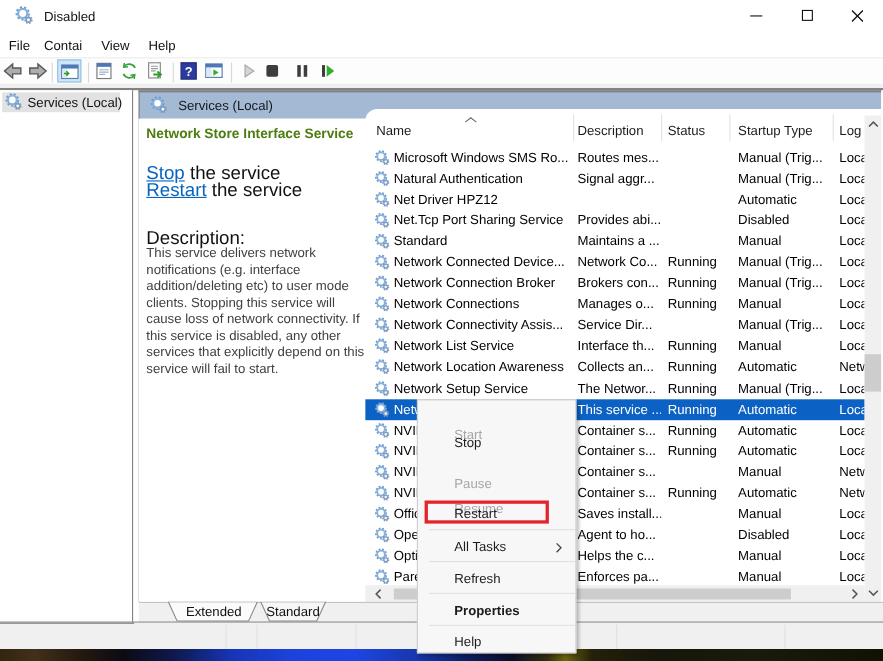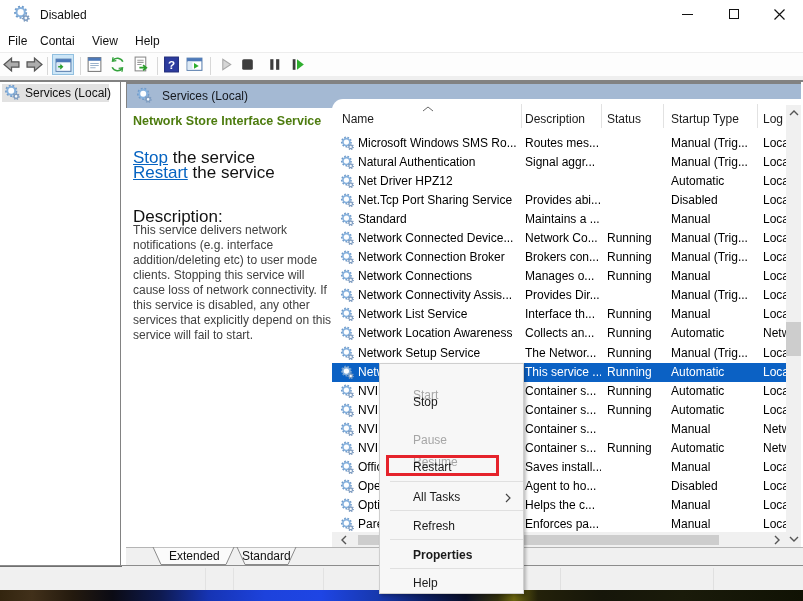--- a/index.html
+++ b/index.html
@@ -292,21 +292,21 @@
           <div class="cell c-desc">Manages o...</div>
           <div class="cell c-stat">Running</div>
           <div class="cell c-start">Manual</div>
           <div class="cell c-log">Loca</div>
         </div>
   <div class="row" style="top:152px">
           <svg class="gearw" viewBox="0 0 16 16">
             <use href="#gear"></use>
           </svg>
           <div class="cell c-name">Network Connectivity Assis...</div>
-          <div class="cell c-desc">Provides Dir...</div>
+          <div class="cell c-desc">Service Dir...</div>
           <div class="cell c-stat"></div>
           <div class="cell c-start">Manual (Trig...</div>
           <div class="cell c-log">Loca</div>
         </div>
   <div class="row" style="top:171px">
           <svg class="gearw" viewBox="0 0 16 16">
             <use href="#gear"></use>
           </svg>
           <div class="cell c-name">Network List Service</div>
           <div class="cell c-desc">Interface th...</div>

